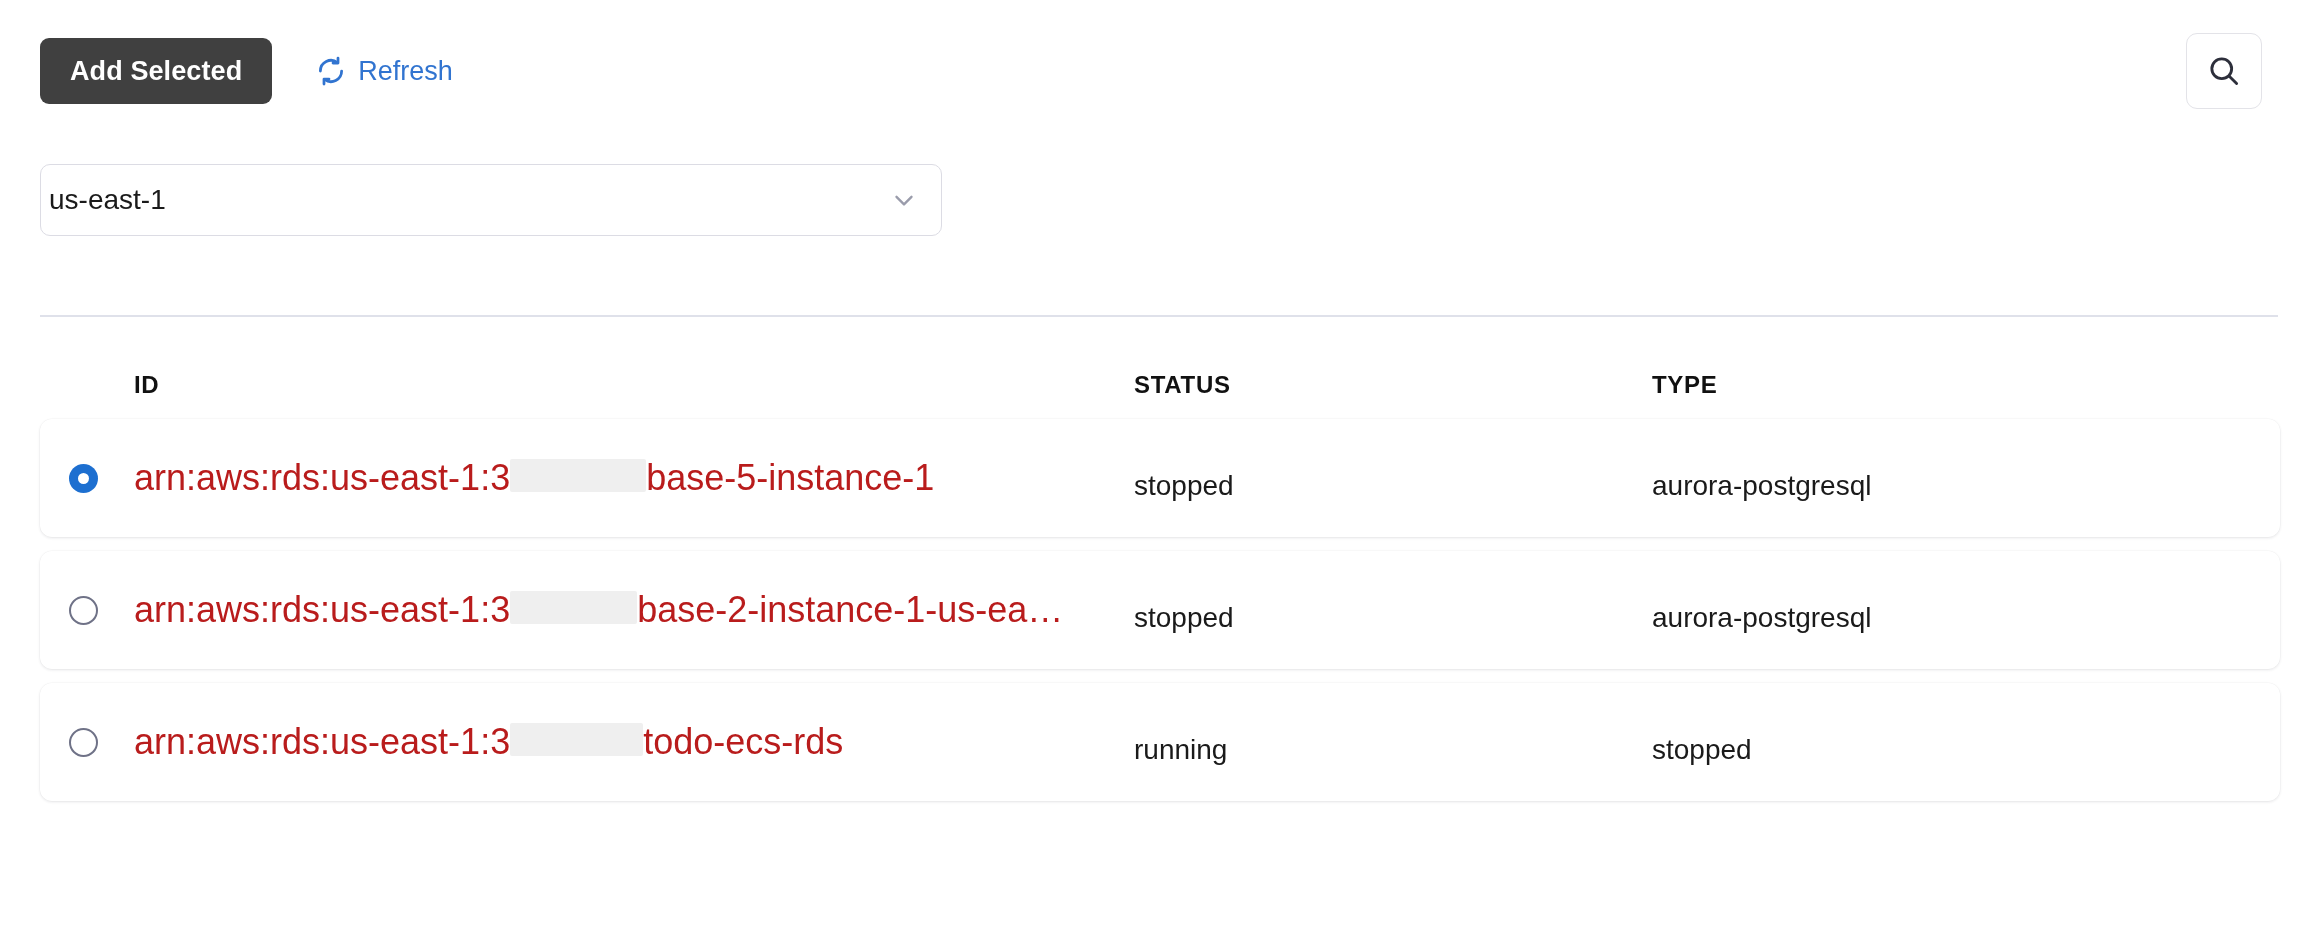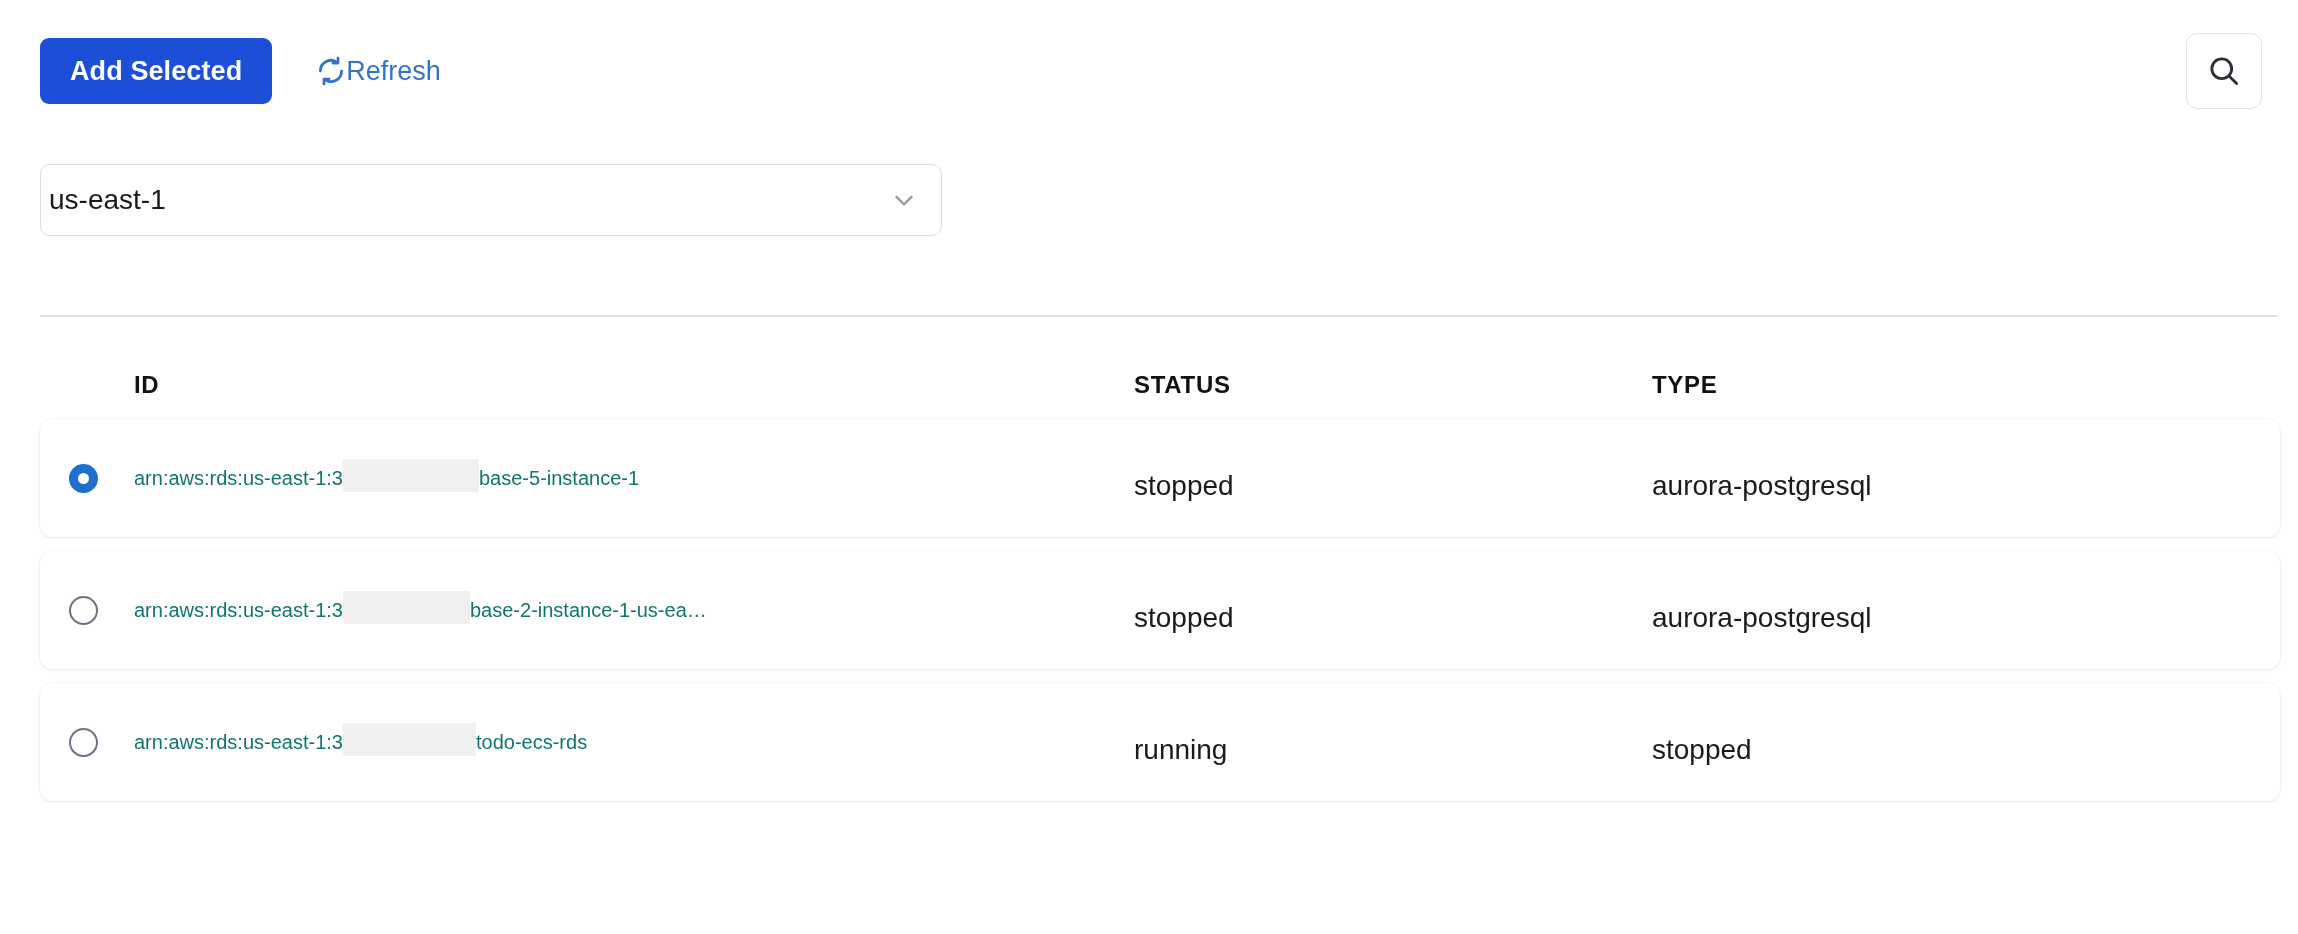--- a/index.html
+++ b/index.html
@@ -20,34 +20,35 @@
     position: absolute;
     top: 38px; left: 40px; right: 36px;
     height: 66px;
     display: flex;
     align-items: center;
     gap: 0;
   }
   .btn-primary {
     height: 66px;
     padding: 0 30px;
-    background: #1d4ed8;
+    background: #404040;
     color: #ffffff;
     border: none;
     border-radius: 9px;
     font-size: 27px;
     font-weight: bold;
     font-family: "Liberation Sans", sans-serif;
     letter-spacing: .1px;
     cursor: pointer;
     white-space: nowrap;
   }
   .btn-link {
     display: flex;
     align-items: center;
+    gap: 12px;
     margin-left: 44px;
     background: none;
     border: none;
     color: #3174d0;
     font-size: 27px;
     font-family: "Liberation Sans", sans-serif;
     cursor: pointer;
     white-space: nowrap;
   }
   .refresh-icon { width: 30px; height: 30px; display: block; flex: 0 0 auto; }
@@ -140,21 +141,21 @@
     font-size: 28px;
     color: #1a1a1a;
     white-space: nowrap;
     overflow: hidden;
     font-family: "Liberation Sans", sans-serif;
     margin-top: 16px;
   }
 
   
   .idcell { display: flex; align-items: center; white-space: nowrap; }
-  .idcell .seg { font-size: 20px; color: #0f766e; }
+  .idcell .seg { font-size: 36px; color: #b91c1c; }
   .redact {
     display: inline-block;
     height: 33px;
     background: #efefef;
     border-radius: 2px;
     vertical-align: middle;
     position: relative;
     top: -3px;
   }
 

